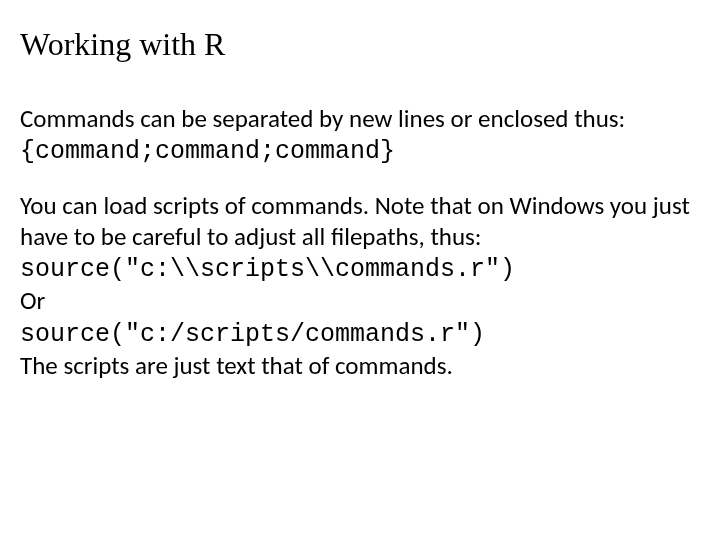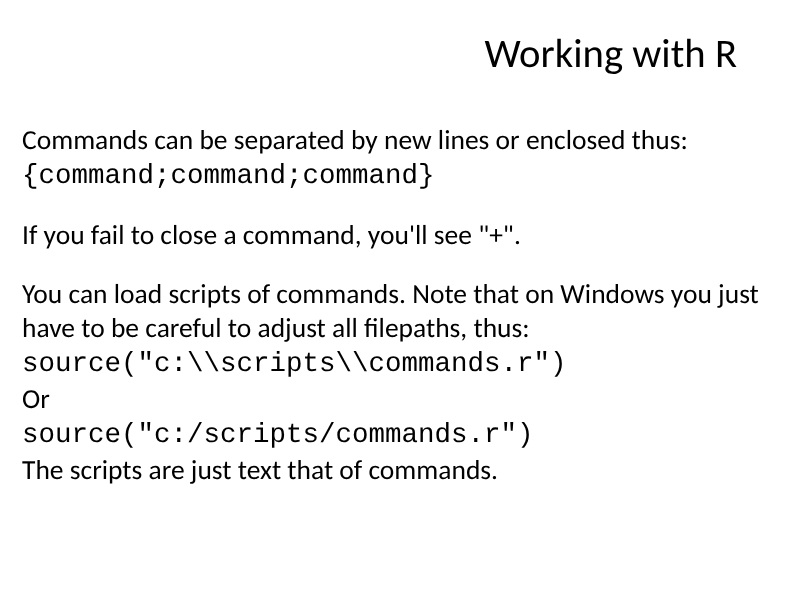--- a/index.html
+++ b/index.html
@@ -11,24 +11,24 @@
     font-family: Calibri, "Segoe UI", Arial, sans-serif;
     color: #000000;
   }
   .slide {
     width: 720px;
     height: 540px;
     box-sizing: border-box;
     padding: 20px 20px 20px 20px;
   }
   .title {
-    font-size: 37px;
-    text-align: right;
+    font-size: 32px;
     margin: 6px 30px 30px 0;
     font-weight: 400;
+    font-family: Liberation Serif, serif;
   }
   .body {
     font-size: 25px;
     line-height: 1.25;
     margin-top: 40px;
   }
   .para {
     margin-bottom: 22px;
   }
   .mono {
@@ -46,23 +46,20 @@
 <div class="slide">
   <div class="title">Working with R</div>
 
   <div class="body">
 
     <div class="para">
       <span>Commands can be separated by new lines or enclosed thus:</span><br>
       <span class="mono">{command;command;command}</span>
     </div>
 
-    <div class="para">
-      <span>If you fail to close a command, you'll see "+".</span>
-    </div>
 
     <div class="para lg">
       <span>You can load scripts of commands. Note that on Windows you just have to be careful to adjust all filepaths, thus:</span><br>
       <span class="mono">source("c:\\scripts\\commands.r")</span><br>
       <span>Or</span><br>
       <span class="mono">source("c:/scripts/commands.r")</span><br>
       <span>The scripts are just text that of commands.</span>
     </div>
 
   </div>

